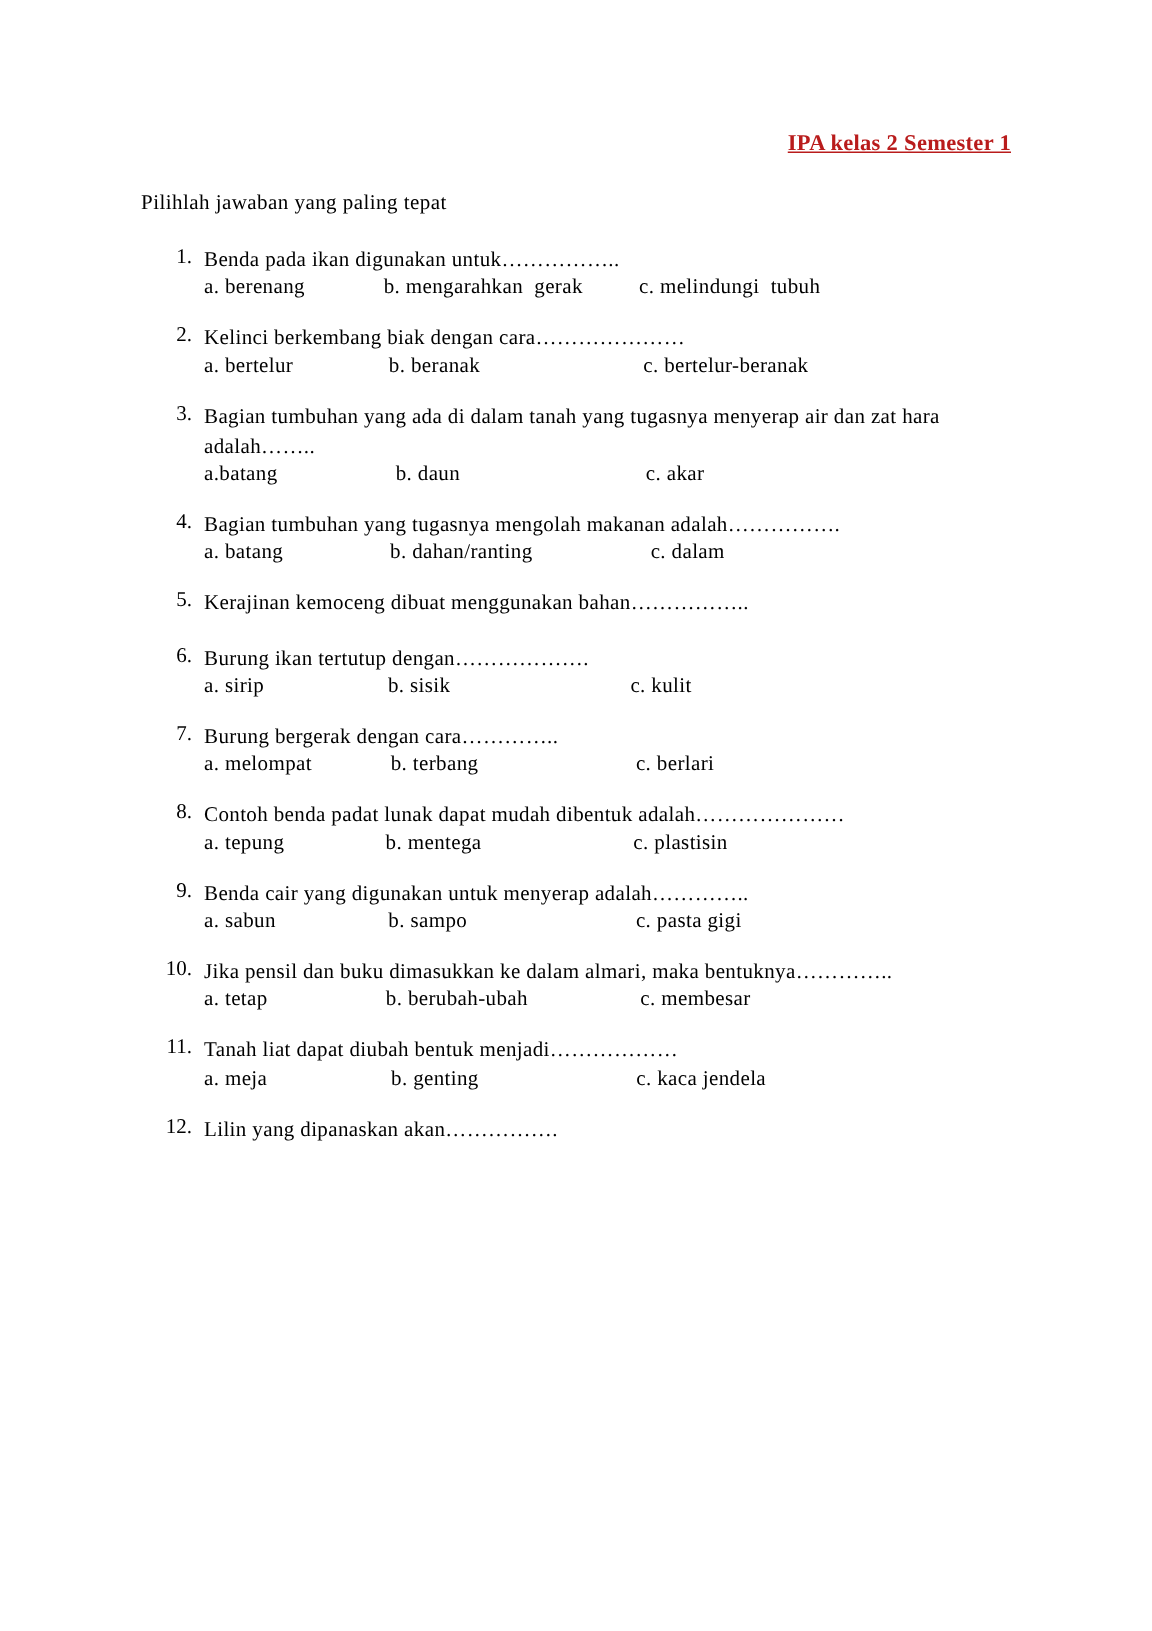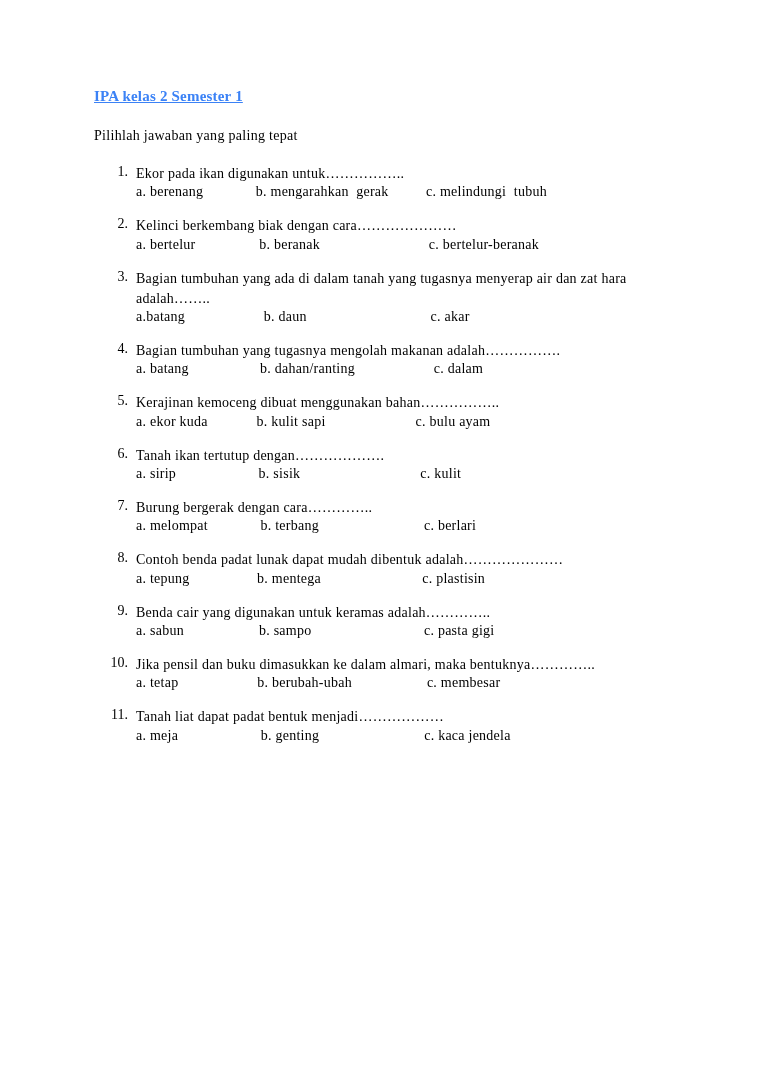--- a/index.html
+++ b/index.html
@@ -24,24 +24,25 @@
   }
   .content {
     position: absolute;
     left: 94px;
     top: 88px;
     width: 580px;
   }
   .doc-title {
     font-weight: bold;
     font-size: 15px;
-    color: #3b82f6;
+    color: #b91c1c;
     text-decoration: underline;
     margin: 0 0 23px 0;
     letter-spacing: 0.2px;
+    text-align: right;
   }
   .instruction {
     font-size: 14px;
     margin: 0 0 20px 0;
     letter-spacing: 0.3px;
   }
   .q-list {
     margin: 0;
     padding: 0;
     list-style: none;
@@ -79,21 +80,21 @@
   <div class="content">
 
     <div class="doc-title">IPA kelas 2 Semester 1</div>
 
     <div class="instruction">Pilihlah  jawaban yang paling  tepat</div>
 
     <ol class="q-list">
 
       <li class="q-item">
         <span class="q-num">1.</span>
-        <span class="q-text">Ekor pada ikan digunakan  untuk……………..</span>
+        <span class="q-text">Benda pada ikan digunakan  untuk……………..</span>
         <span class="q-choices">a. berenang              b. mengarahkan  gerak          c. melindungi  tubuh</span>
       </li>
 
       <li class="q-item">
         <span class="q-num">2.</span>
         <span class="q-text">Kelinci  berkembang  biak dengan cara…………………</span>
         <span class="q-choices">a. bertelur                 b. beranak                             c. bertelur-beranak</span>
       </li>
 
       <li class="q-item">
@@ -104,55 +105,58 @@
 
       <li class="q-item">
         <span class="q-num">4.</span>
         <span class="q-text">Bagian  tumbuhan  yang tugasnya  mengolah  makanan adalah…………….</span>
         <span class="q-choices">a. batang                   b. dahan/ranting                     c. dalam</span>
       </li>
 
       <li class="q-item">
         <span class="q-num">5.</span>
         <span class="q-text">Kerajinan  kemoceng  dibuat menggunakan  bahan……………..</span>
-        <span class="q-choices">a. ekor kuda             b. kulit sapi                        c. bulu ayam</span>
       </li>
 
       <li class="q-item">
         <span class="q-num">6.</span>
-        <span class="q-text">Tanah  ikan tertutup  dengan……………….</span>
+        <span class="q-text">Burung  ikan tertutup  dengan……………….</span>
         <span class="q-choices">a. sirip                      b. sisik                                c. kulit</span>
       </li>
 
       <li class="q-item">
         <span class="q-num">7.</span>
         <span class="q-text">Burung  bergerak  dengan cara…………..</span>
         <span class="q-choices">a. melompat              b. terbang                            c. berlari</span>
       </li>
 
       <li class="q-item">
         <span class="q-num">8.</span>
         <span class="q-text">Contoh  benda padat lunak  dapat mudah  dibentuk  adalah…………………</span>
         <span class="q-choices">a. tepung                  b. mentega                           c. plastisin</span>
       </li>
 
       <li class="q-item">
         <span class="q-num">9.</span>
-        <span class="q-text">Benda  cair yang digunakan  untuk keramas adalah…………..</span>
+        <span class="q-text">Benda  cair yang digunakan  untuk menyerap adalah…………..</span>
         <span class="q-choices">a. sabun                    b. sampo                              c. pasta gigi</span>
       </li>
 
       <li class="q-item">
         <span class="q-num">10.</span>
         <span class="q-text">Jika pensil  dan buku dimasukkan  ke dalam almari,  maka bentuknya…………..</span>
         <span class="q-choices">a. tetap                     b. berubah-ubah                    c. membesar</span>
       </li>
 
       <li class="q-item">
         <span class="q-num">11.</span>
-        <span class="q-text">Tanah liat dapat padat  bentuk  menjadi………………</span>
+        <span class="q-text">Tanah liat dapat diubah  bentuk  menjadi………………</span>
         <span class="q-choices">a. meja                      b. genting                            c. kaca jendela</span>
       </li>
 
+      <li class="q-item">
+        <span class="q-num">12.</span>
+        <span class="q-text">Lilin  yang dipanaskan  akan…………….</span>
+      </li>
 
     </ol>
   </div>
 </div>
 
 </body></html>

